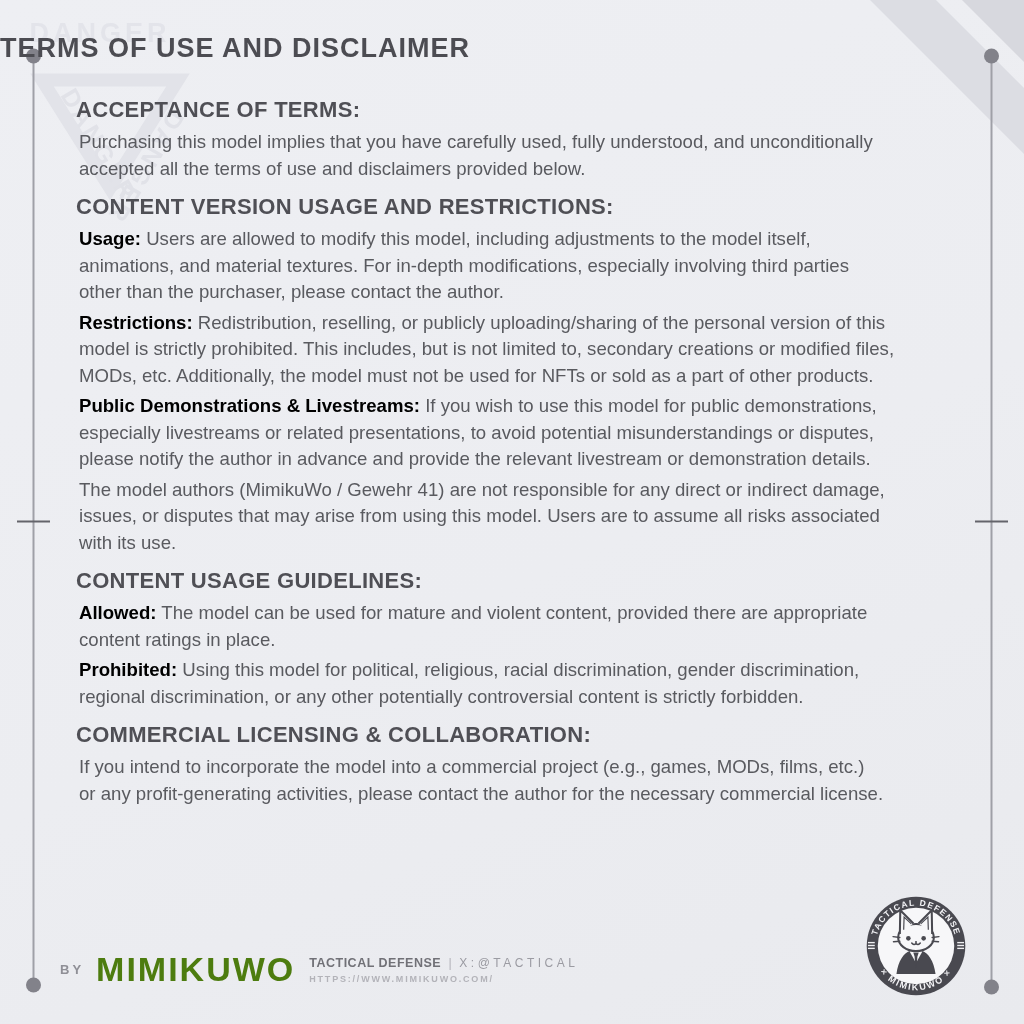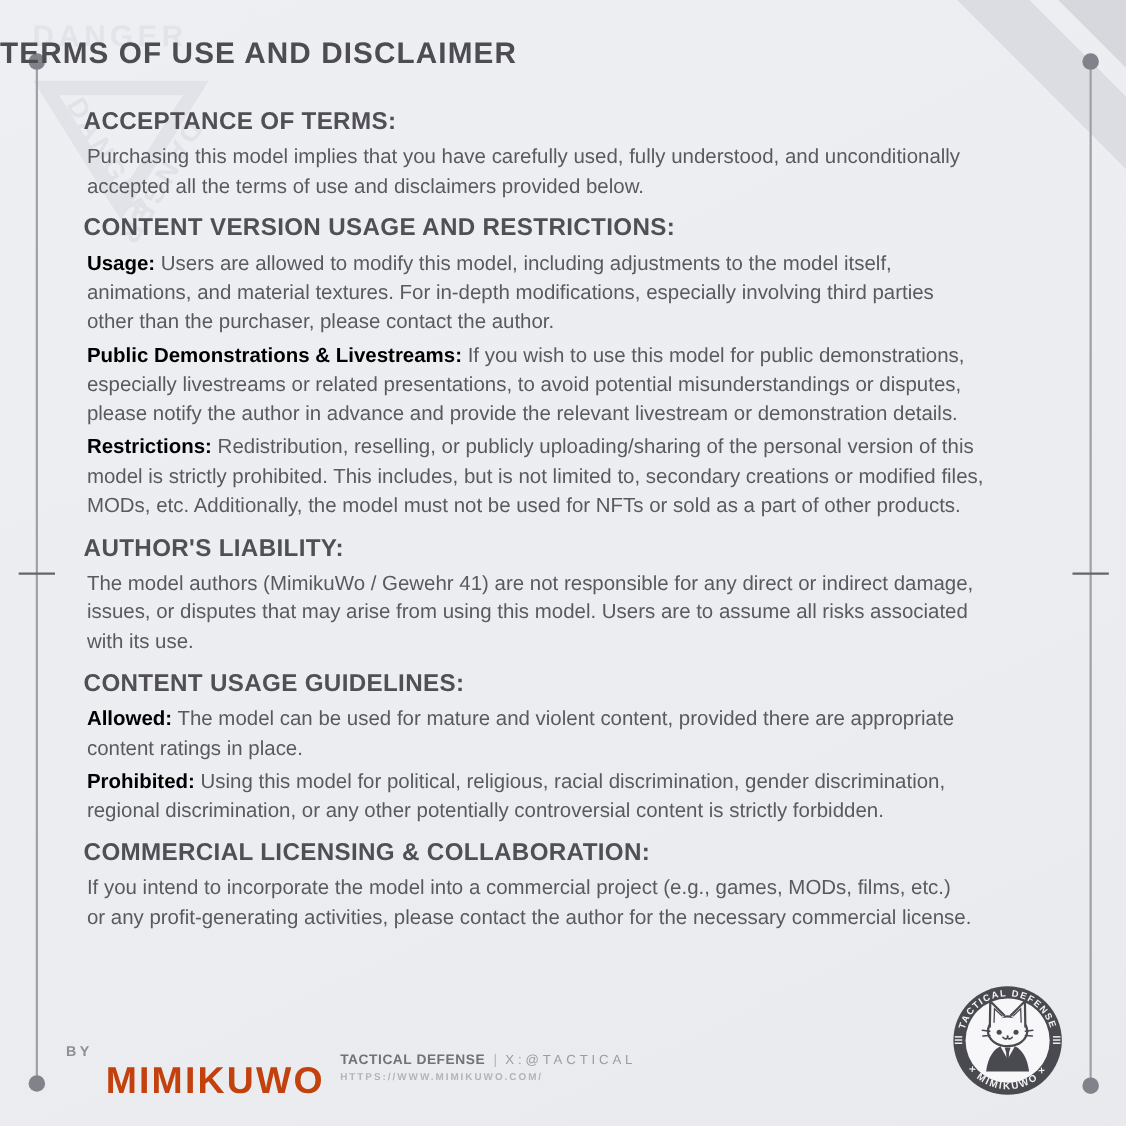--- a/index.html
+++ b/index.html
@@ -26,22 +26,22 @@
     color:#4f4f55;letter-spacing:0.3px;
   }
   .content h2.first{margin-top:0;}
   .content p{
     margin:0 0 4px 0;padding-left:19px;font-size:18.6px;line-height:26.5px;
     white-space:pre-line;color:#595a5f;
   }
   .content p b{font-weight:bold;color:#000000;}
   
   .footer{position:absolute;left:60px;top:948px;display:flex;align-items:flex-start;}
-  .by-label{font-size:13px;font-weight:bold;letter-spacing:3px;color:#8f8f96;}
-  .brand-name{font-size:34px;font-weight:bold;letter-spacing:2px;color:#c2410c;margin:16px 0 0 12px;}
+  .by-label{font-size:13px;font-weight:bold;letter-spacing:3px;color:#8f8f96;margin-top:14px;}
+  .brand-name{font-size:34px;font-weight:bold;letter-spacing:2px;color:#4d7c0f;margin:2px 0 0 12px;}
   .tagline{margin:8px 0 0 14px;}
   .tagline .line1{font-size:12.5px;color:#77777d;}
   .tagline .studio{font-weight:bold;letter-spacing:0.5px;color:#717177;}
   .tagline .sep{color:#b4b4ba;margin:0 4px;}
   .tagline .handle{letter-spacing:3.5px;color:#9b9ba2;font-size:12px;}
   .tagline .line2{font-size:9px;letter-spacing:1.8px;color:#b3b3b9;margin-top:4px;font-weight:bold;}
   
   .badge{position:absolute;left:865px;top:895px;width:102px;height:102px;}
   .badge svg{width:100%;height:100%;}
   .arc-text{font-size:10px;font-weight:bold;letter-spacing:1.6px;fill:#f4f4f7;}
@@ -84,28 +84,27 @@
 <div class="content">
 
   <h2 class="first">ACCEPTANCE OF TERMS:</h2>
   <p><span>Purchasing this model implies that you have carefully used, fully understood, and unconditionally
 accepted all the terms of use and disclaimers provided below.</span></p>
 
   <h2>CONTENT VERSION USAGE AND RESTRICTIONS:</h2>
   <p><b>Usage:</b><span> Users are allowed to modify this model, including adjustments to the model itself,
 animations, and material textures. For in-depth modifications, especially involving third parties
 other than the purchaser, please contact the author.</span></p>
+  <p><b>Restrictions:</b><span> Redistribution, reselling, or publicly uploading/sharing of the personal version of this
+model is strictly prohibited. This includes, but is not limited to, secondary creations or modified files,
+MODs, etc. Additionally, the model must not be used for NFTs or sold as a part of other products.</span></p>
   <p><b>Public Demonstrations &amp; Livestreams:</b><span> If you wish to use this model for public demonstrations,
 especially livestreams or related presentations, to avoid potential misunderstandings or disputes,
 please notify the author in advance and provide the relevant livestream or demonstration details.</span></p>
-  <p><b>Restrictions:</b><span> Redistribution, reselling, or publicly uploading/sharing of the personal version of this
-model is strictly prohibited. This includes, but is not limited to, secondary creations or modified files,
-MODs, etc. Additionally, the model must not be used for NFTs or sold as a part of other products.</span></p>
 
-  <h2>AUTHOR'S LIABILITY:</h2>
   <p><span>The model authors (MimikuWo / Gewehr 41) are not responsible for any direct or indirect damage,
 issues, or disputes that may arise from using this model. Users are to assume all risks associated
 with its use.</span></p>
 
   <h2>CONTENT USAGE GUIDELINES:</h2>
   <p><b>Allowed:</b><span> The model can be used for mature and violent content, provided there are appropriate
 content ratings in place.</span></p>
   <p><b>Prohibited:</b><span> Using this model for political, religious, racial discrimination, gender discrimination,
 regional discrimination, or any other potentially controversial content is strictly forbidden.</span></p>
 

